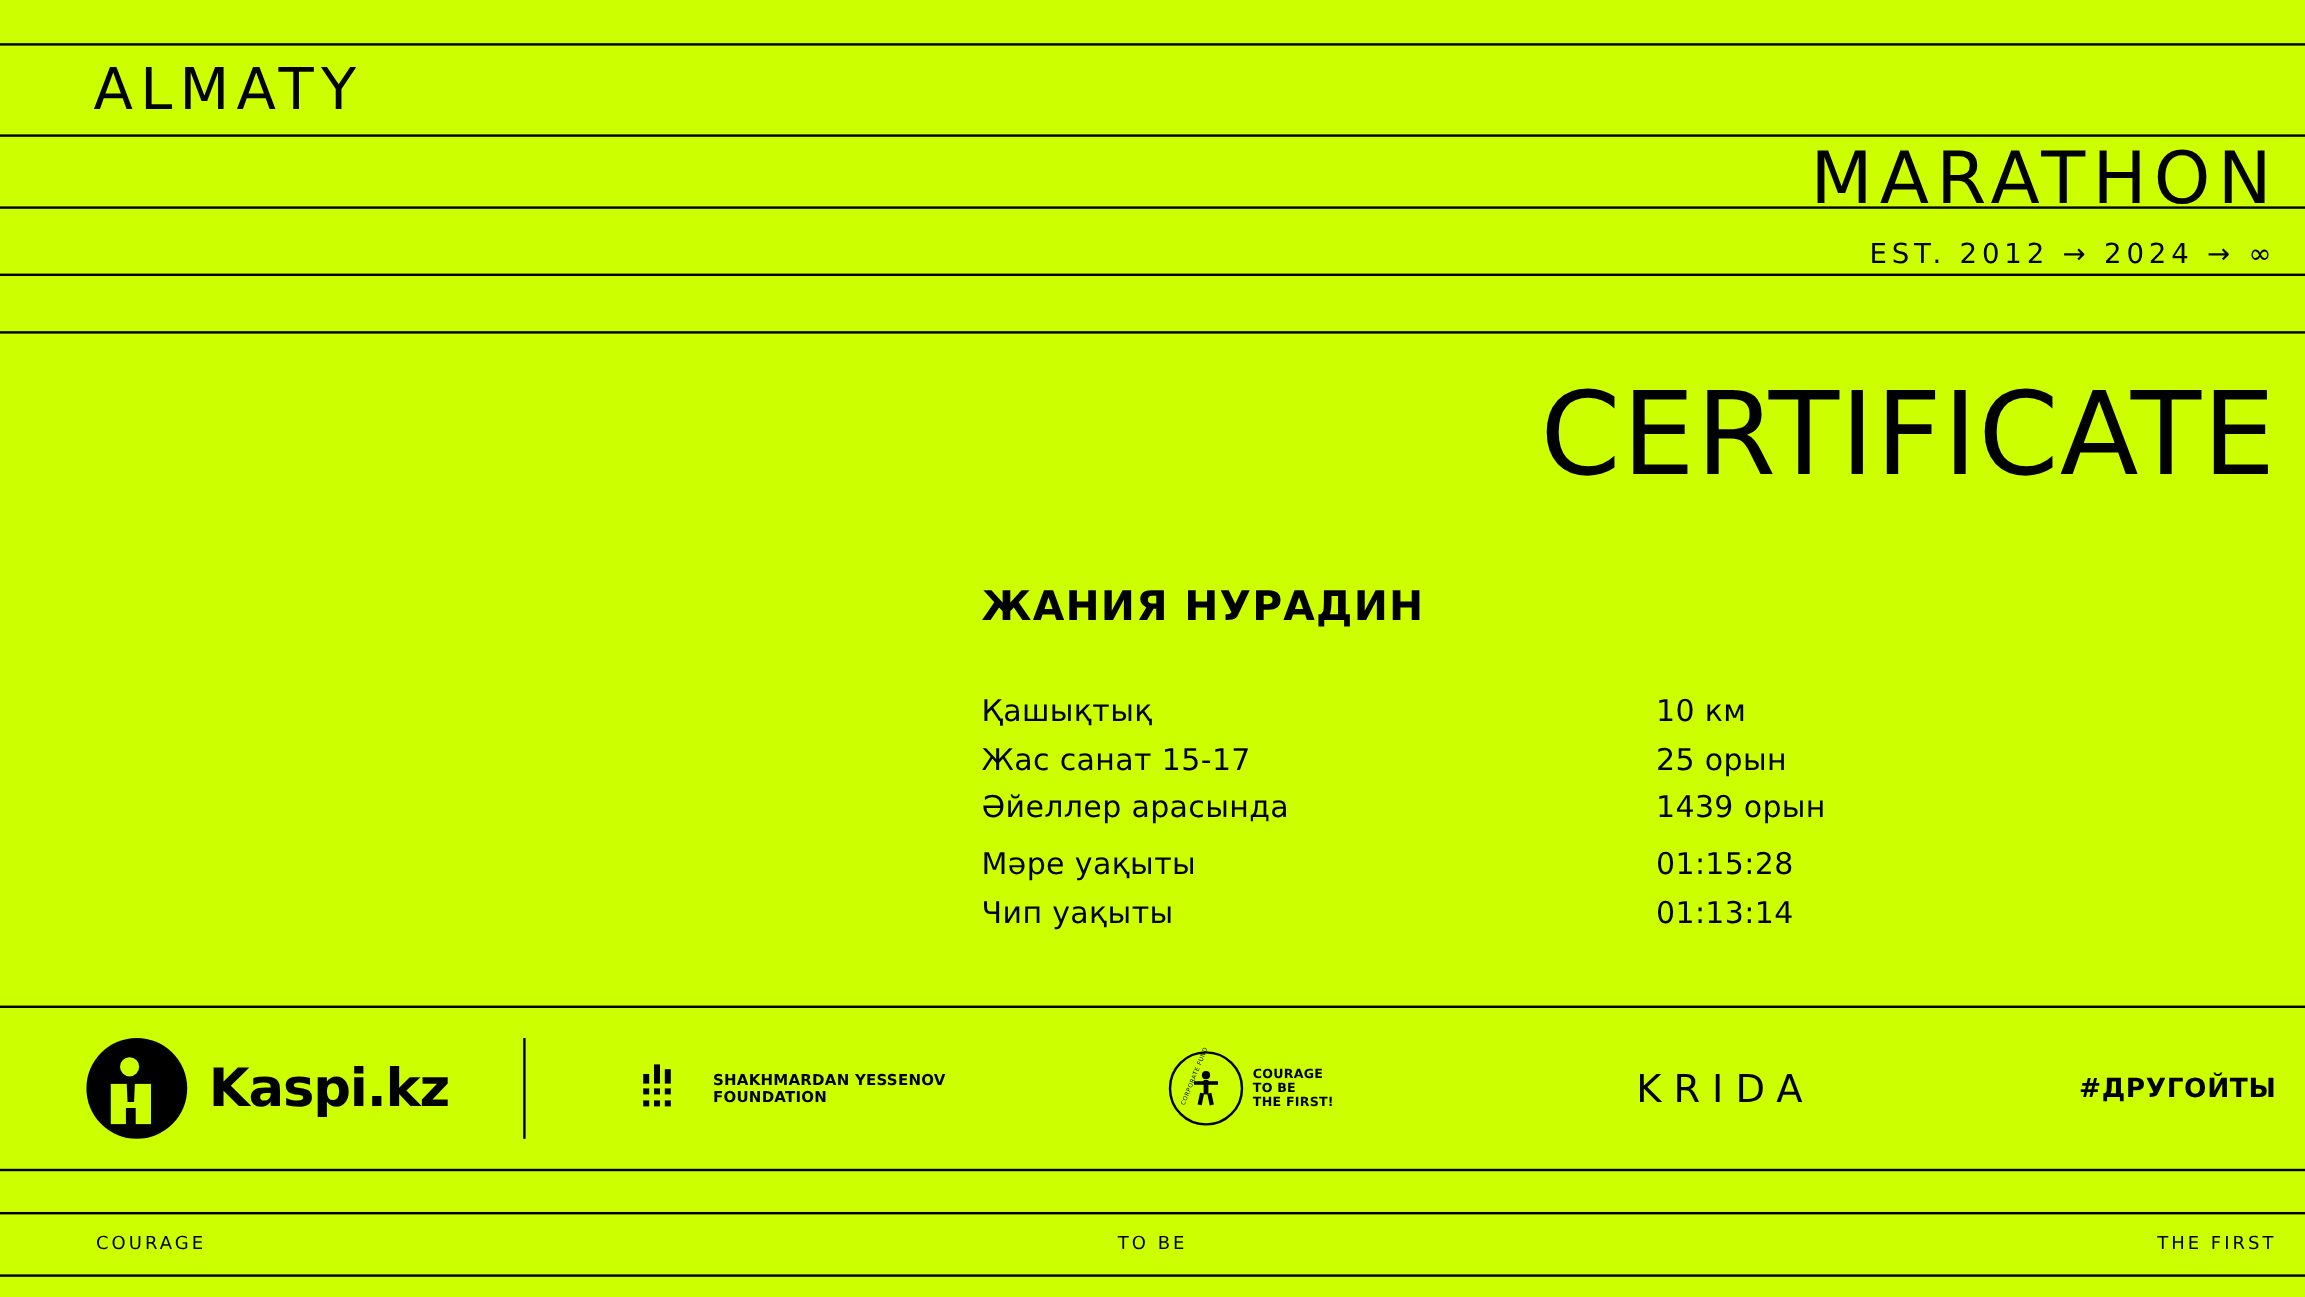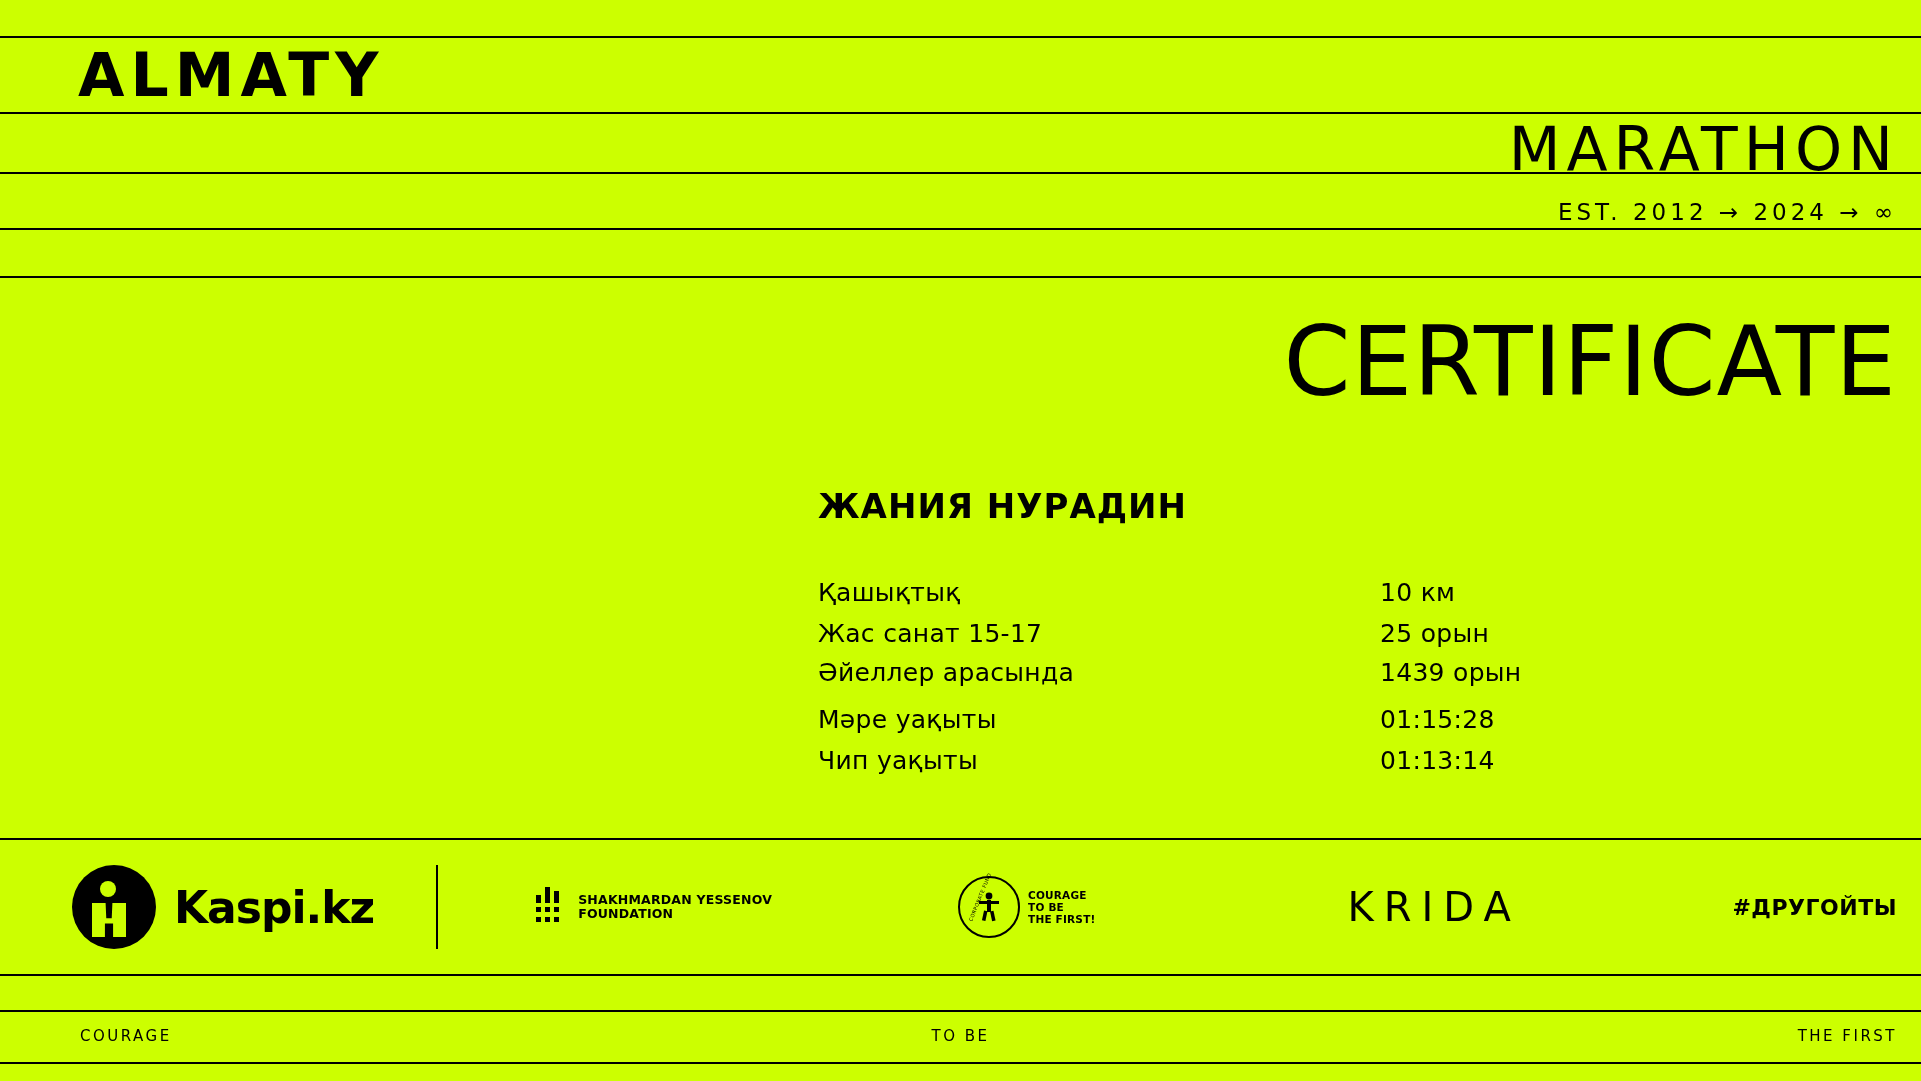--- a/index.html
+++ b/index.html
@@ -38,22 +38,22 @@
   .rule.r6 { top: 838px; }
   .rule.r7 { top: 974px; }
   .rule.r8 { top: 1010px; }
   .rule.r9 { top: 1062px; }
 
   
   .almaty {
     position: absolute;
     left: 78px;
     top: 44px;
-    font-size: 60px;
-    font-weight: 700;
+    font-size: 48px;
+    font-weight: 400;
     letter-spacing: 6px;
     line-height: 62px;
     font-family: "DejaVu Sans", sans-serif;
     -webkit-text-stroke: 0px;
   }
   .marathon {
     position: absolute;
     right: 22px;
     top: 118px;
     font-size: 60px;
@@ -185,21 +185,21 @@
     width: 2px;
     height: 84px;
     background: #000;
     margin-left: 62px;
   }
 
   .sp-yessenov {
     margin-left: 98px;
     display: flex;
     align-items: center;
-    gap: 8px;
+    gap: 24px;
   }
   .yess-bars {
     width: 34px;
     height: 40px;
     position: relative;
   }
   .yess-bars i {
     position: absolute;
     background: #000;
     display: block;
@@ -247,21 +247,21 @@
   .corp-text {
     font-size: 10.5px;
     font-weight: bold;
     line-height: 12px;
     letter-spacing: 0.2px;
     font-family: "DejaVu Sans", sans-serif;
   }
 
   .sp-krida {
     margin-left: 252px;
-    font-size: 40px;
+    font-size: 32px;
     letter-spacing: 10px;
     font-family: "DejaVu Sans", sans-serif;
     align-items: center;
   }
   .krida-k {
     display: inline-block;
   }
 
   .sp-hashtag {
     position: absolute;

